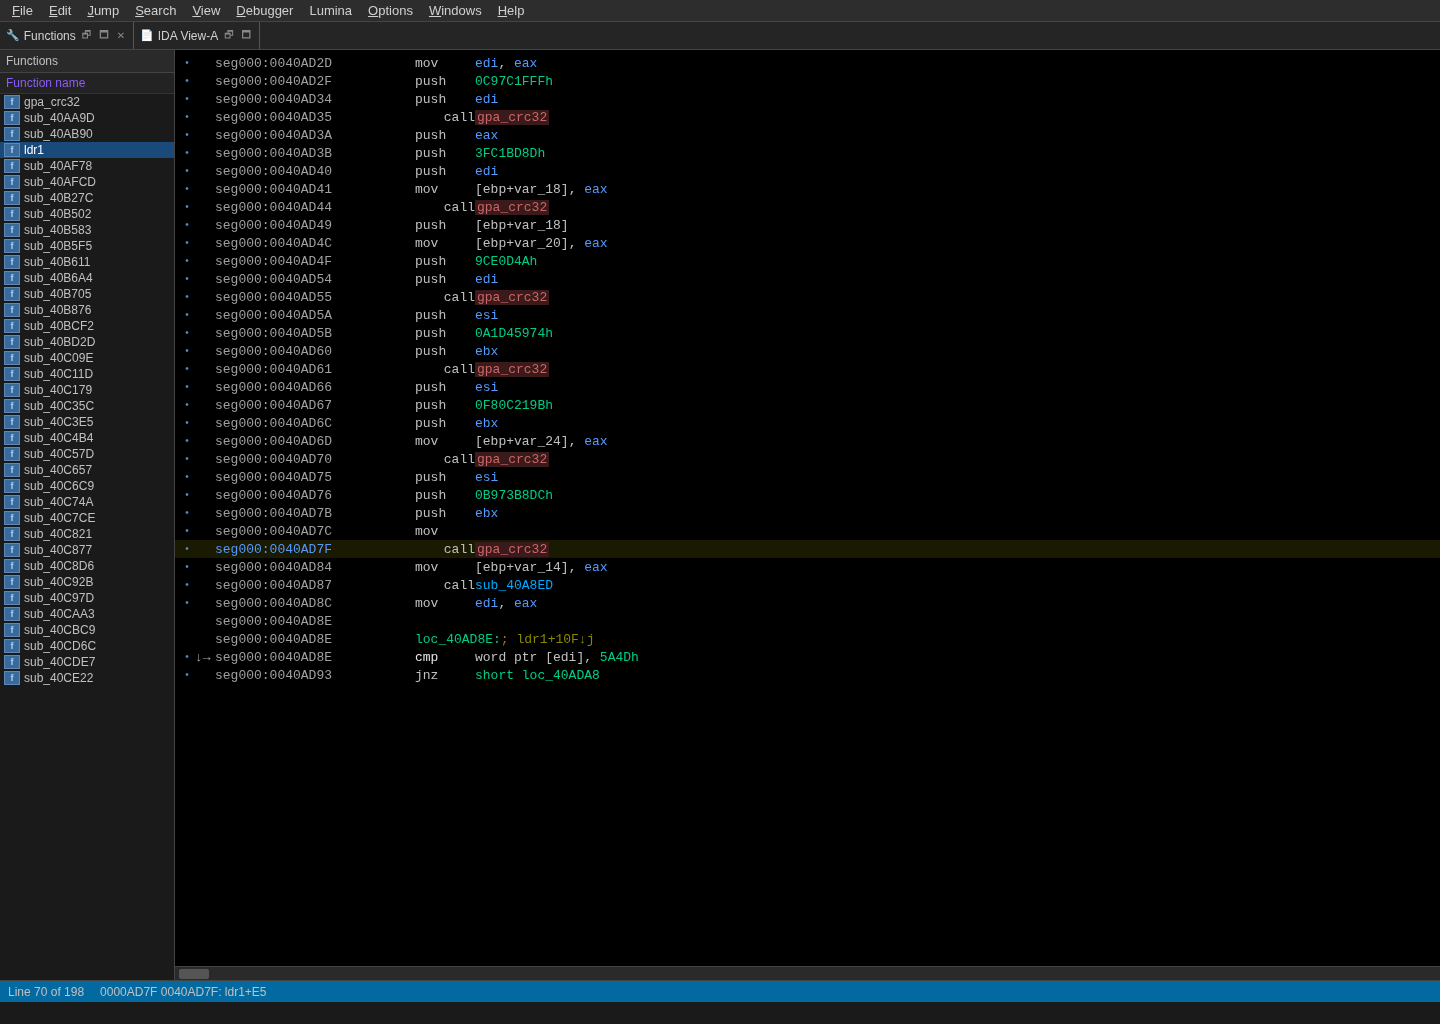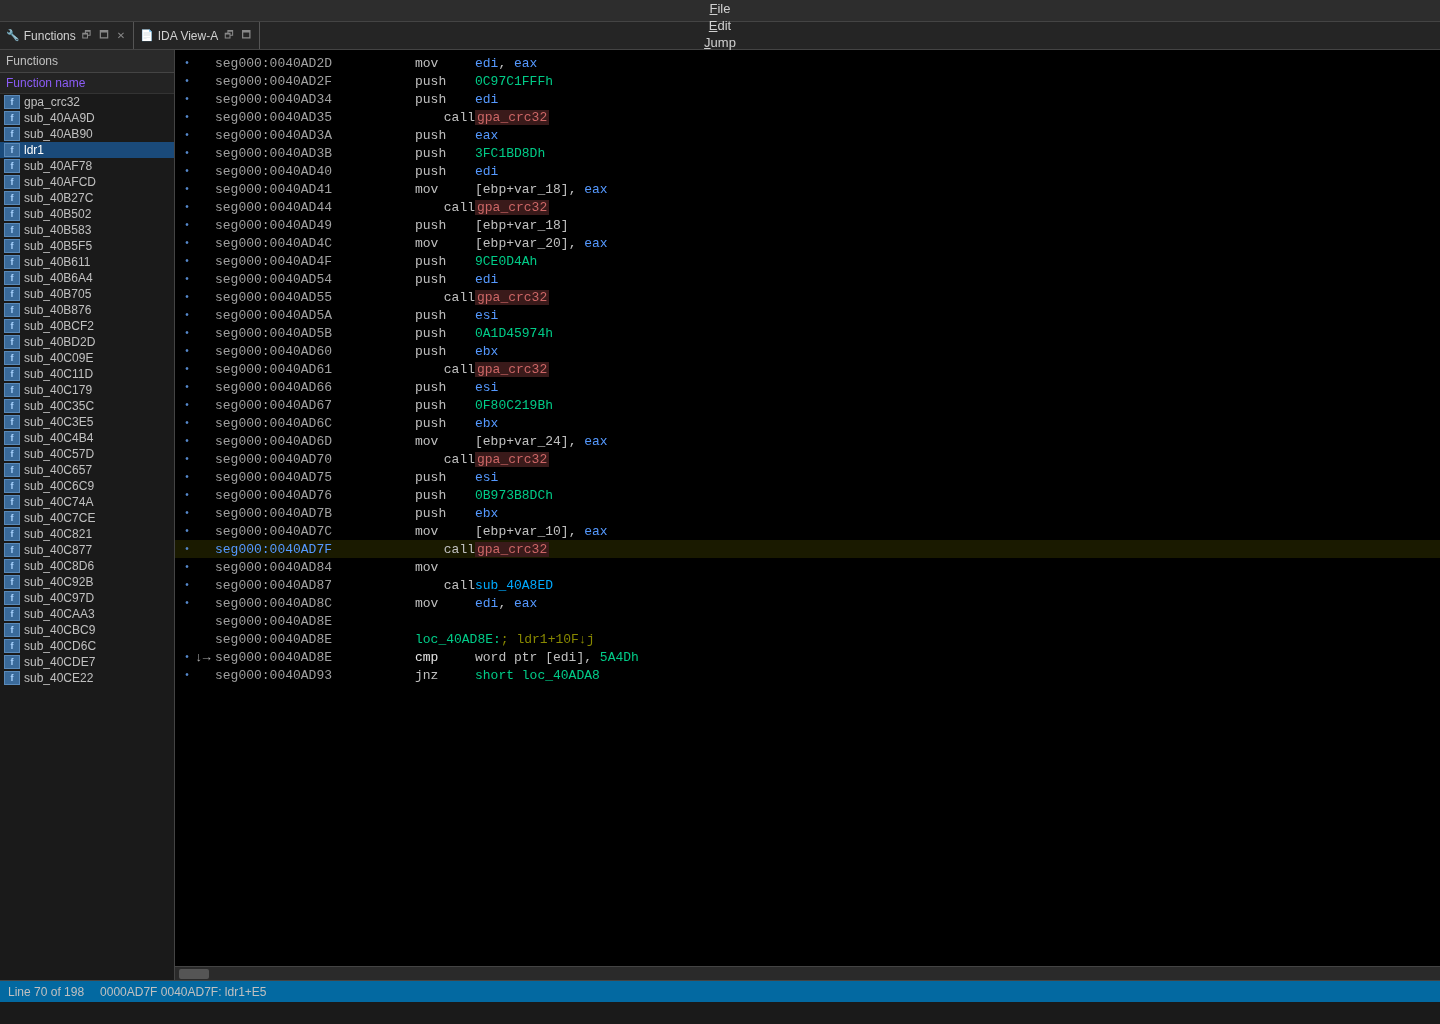--- a/index.html
+++ b/index.html
@@ -16,21 +16,20 @@
     #menubar {
       background: #2d2d2d;
       color: #d0d0d0;
       height: 22px;
       display: flex;
       align-items: center;
       padding: 0 4px;
       border-bottom: 1px solid #444;
       font-size: 13px;
       font-family: Arial, sans-serif;
-      flex-direction: column;
     }
     .menu-item {
       padding: 1px 8px;
       cursor: pointer;
     }
     .menu-item u { text-decoration: underline; }
 
     
     #tabbar {
       background: #252525;
@@ -603,34 +602,34 @@
           <span class="arrow-area"></span>
           <span class="asm-addr">seg000:0040AD7B</span>
           <span class="asm-mnemonic col-push">    push</span>
           <span class="asm-op"><span class="col-reg">ebx</span></span>
         </div>
         <div class="asm-row">
           <span class="asm-bullet">•</span>
           <span class="arrow-area"></span>
           <span class="asm-addr">seg000:0040AD7C</span>
           <span class="asm-mnemonic col-mov">    mov</span>
-          <span class="asm-op"><span class="col-mem">[ebp+var_10]</span>, <span class="col-reg">eax</span></span>
         </div>
         <div class="asm-row current-line">
           <span class="asm-bullet">•</span>
           <span class="arrow-area"></span>
           <span class="asm-addr highlighted">seg000:0040AD7F</span>
           <span class="asm-mnemonic col-call">    call</span>
           <span class="asm-op"><span class="col-func">gpa_crc32</span></span>
         </div>
         <div class="asm-row">
           <span class="asm-bullet">•</span>
           <span class="arrow-area"></span>
           <span class="asm-addr">seg000:0040AD84</span>
           <span class="asm-mnemonic col-mov">    mov</span>
+          <span class="asm-op"><span class="col-mem">[ebp+var_14]</span>, <span class="col-reg">eax</span></span>
         </div>
         <div class="asm-row">
           <span class="asm-bullet">•</span>
           <span class="arrow-area"></span>
           <span class="asm-addr">seg000:0040AD87</span>
           <span class="asm-mnemonic col-call">    call</span>
           <span class="asm-op"><span class="col-sub">sub_40A8ED</span></span>
         </div>
         <div class="asm-row">
           <span class="asm-bullet">•</span>

